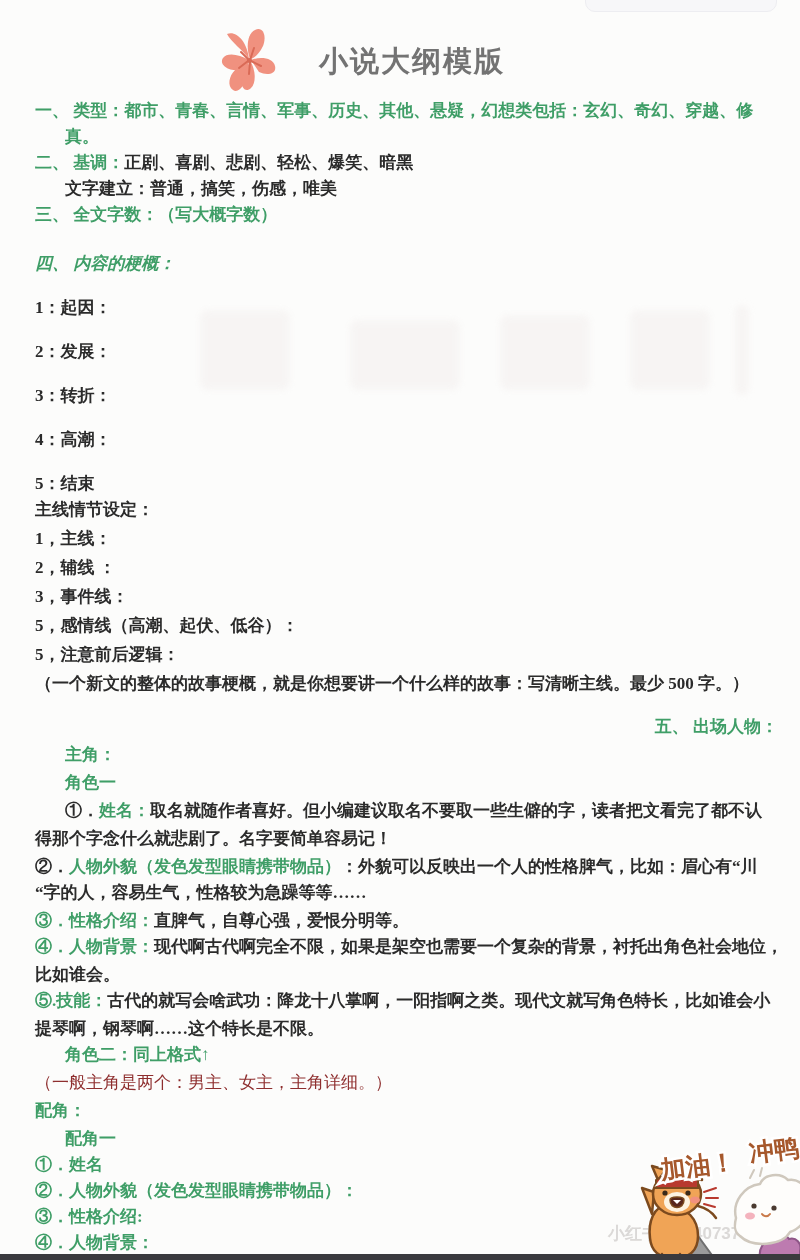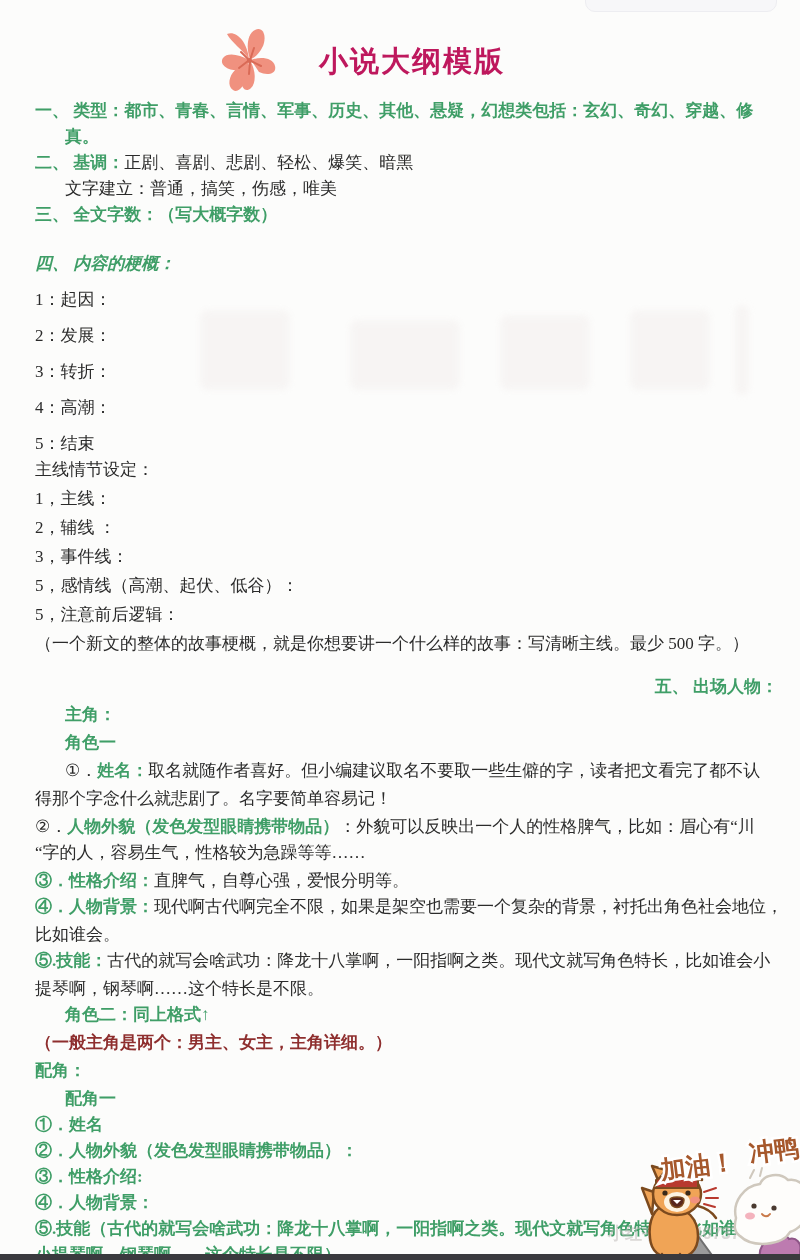--- a/index.html
+++ b/index.html
@@ -14,37 +14,37 @@
     background:#f7f7f9;border:1px solid #ededf1;border-radius:10px;
   }
   
   .header{
     position:absolute;left:0;top:22px;width:800px;height:80px;
     display:flex;align-items:center;justify-content:center;
   }
   .header-inner{display:flex;align-items:center;gap:38px;transform:translateX(-38px);}
   .flower{width:62px;height:72px;}
   .page-title{
-    color:#be185d;font-size:29px;font-weight:700;letter-spacing:2px;
+    color:#737373;font-size:29px;font-weight:700;letter-spacing:2px;
   }
   
   .doc{
     position:absolute;left:0;top:98px;width:800px;
     padding:0 22px 0 35px;box-sizing:border-box;
     font-size:17px;line-height:26px;
   }
   .line{white-space:nowrap;}
   .indent-1{padding-left:30px;}
   .seg-green{color:#3f9e67;font-weight:700;}
-  .seg-black{color:#2b2b2b;font-weight:400;}
-  .seg-red{color:#8e2e2e;font-weight:700;}
+  .seg-black{color:#2b2b2b;font-weight:700;}
+  .seg-red{color:#8e2e2e;font-weight:400;}
   
   .g-d{margin-top:2px;}        
   .g-t{margin-top:0px;}        
-  .g-n{margin-top:10px;}        
+  .g-n{margin-top:18px;}        
   .g-m{margin-top:3px;}        
   .g-s1{margin-top:23px;font-style:italic;}      
   .g-s2{margin-top:17px;text-align:right;}      
   
   .center-watermark{position:absolute;left:190px;top:300px;width:560px;height:100px;
     pointer-events:none;filter:blur(3px);opacity:.55;}
   .center-watermark .blob{position:absolute;background:#f3efee;border-radius:8px;}
   .b1{left:10px;top:10px;width:90px;height:80px;background:#f6eeee;}
   .b2{left:160px;top:20px;width:110px;height:70px;}
   .b3{left:310px;top:15px;width:90px;height:75px;}

